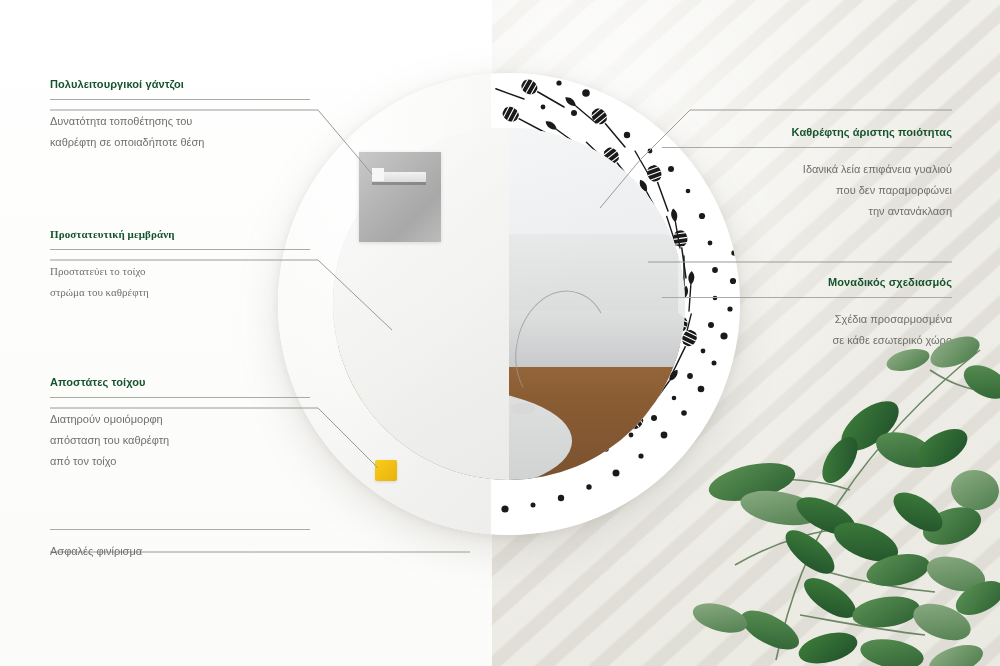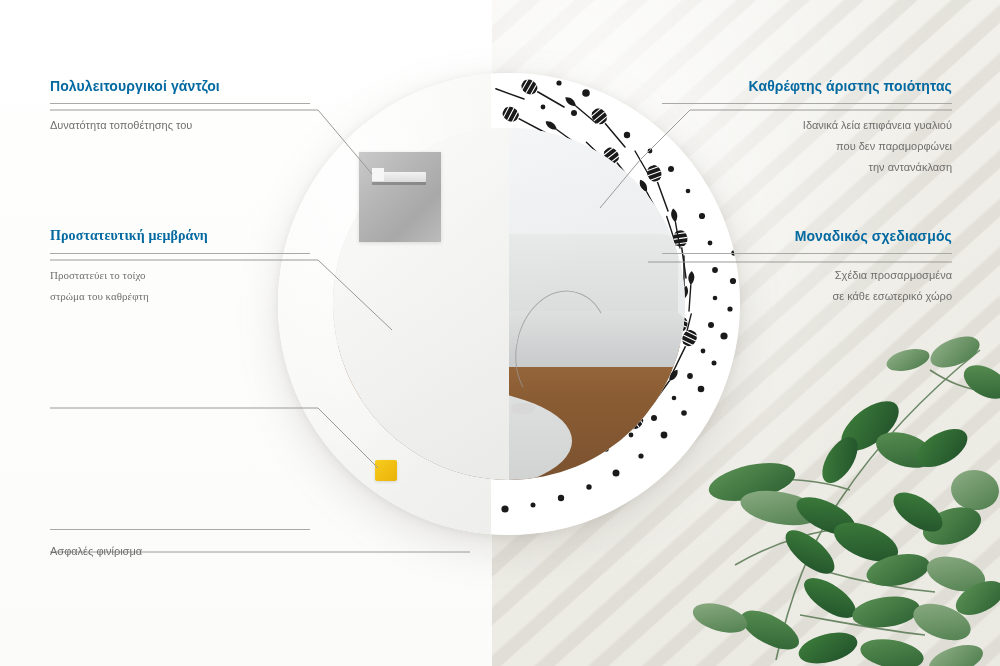--- a/index.html
+++ b/index.html
@@ -204,38 +204,38 @@
   .glass-left-flat {
     position: absolute;
     left: 0; top: 0;
     width: 50%; height: 100%;
     background: linear-gradient(150deg,#f7f7f6 0%,#f1f1ef 60%,#eaeae8 100%);
   }
 
   
   .callout { position: absolute; }
   .callout h3 {
-    font-size: 14px;
+    font-size: 11px;
     font-weight: 700;
-    color: #0369a1;
+    color: #14532d;
     letter-spacing: 0.1px;
     white-space: nowrap;
   }
   .callout .rule {
     height: 1px;
     background: #a9a9a6;
     margin: 9px 0 11px 0;
   }
   .callout p {
     font-size: 11px;
     line-height: 21px;
     color: #6f6f6d;
     font-weight: 400;
   }
-  .callout.right { text-align: right; }
+  .callout.right { text-align: right; margin-top: 48px; }
 
   
   .conn {
     position: absolute;
     left: 0; top: 0;
     width: 1000px; height: 666px;
     pointer-events: none;
   }
 
   
@@ -458,32 +458,42 @@
 
       <path d="M952,262 L648,262"></path>
     </g>
   </svg>
 
   <div class="callout" style="left:50px; top:78px; width:260px;">
     <h3>Πολυλειτουργικοί γάντζοι</h3>
     <div class="rule"></div>
     <p>
       <span>Δυνατότητα τοποθέτησης του</span><br>
+      <span>καθρέφτη σε οποιαδήποτε θέση</span>
     </p>
   </div>
 
   <div class="callout" style="left:50px; top:228px; width:260px;font-family:Liberation Serif, serif;">
     <h3>Προστατευτική μεμβράνη</h3>
     <div class="rule"></div>
     <p>
       <span>Προστατεύει το τοίχο</span><br>
       <span>στρώμα του καθρέφτη</span>
     </p>
   </div>
 
+  <div class="callout" style="left:50px; top:376px; width:260px;">
+    <h3>Αποστάτες τοίχου</h3>
+    <div class="rule"></div>
+    <p>
+      <span>Διατηρούν ομοιόμορφη</span><br>
+      <span>απόσταση του καθρέφτη</span><br>
+      <span>από τον τοίχο</span>
+    </p>
+  </div>
 
   <div class="callout" style="left:50px; top:520px; width:260px;">
     <div class="rule"></div>
     <p>
       <span>Ασφαλές φινίρισμα</span>
     </p>
   </div>
 
   <div class="callout right" style="right:48px; top:78px; width:290px;">
     <h3>Καθρέφτης άριστης ποιότητας</h3>

